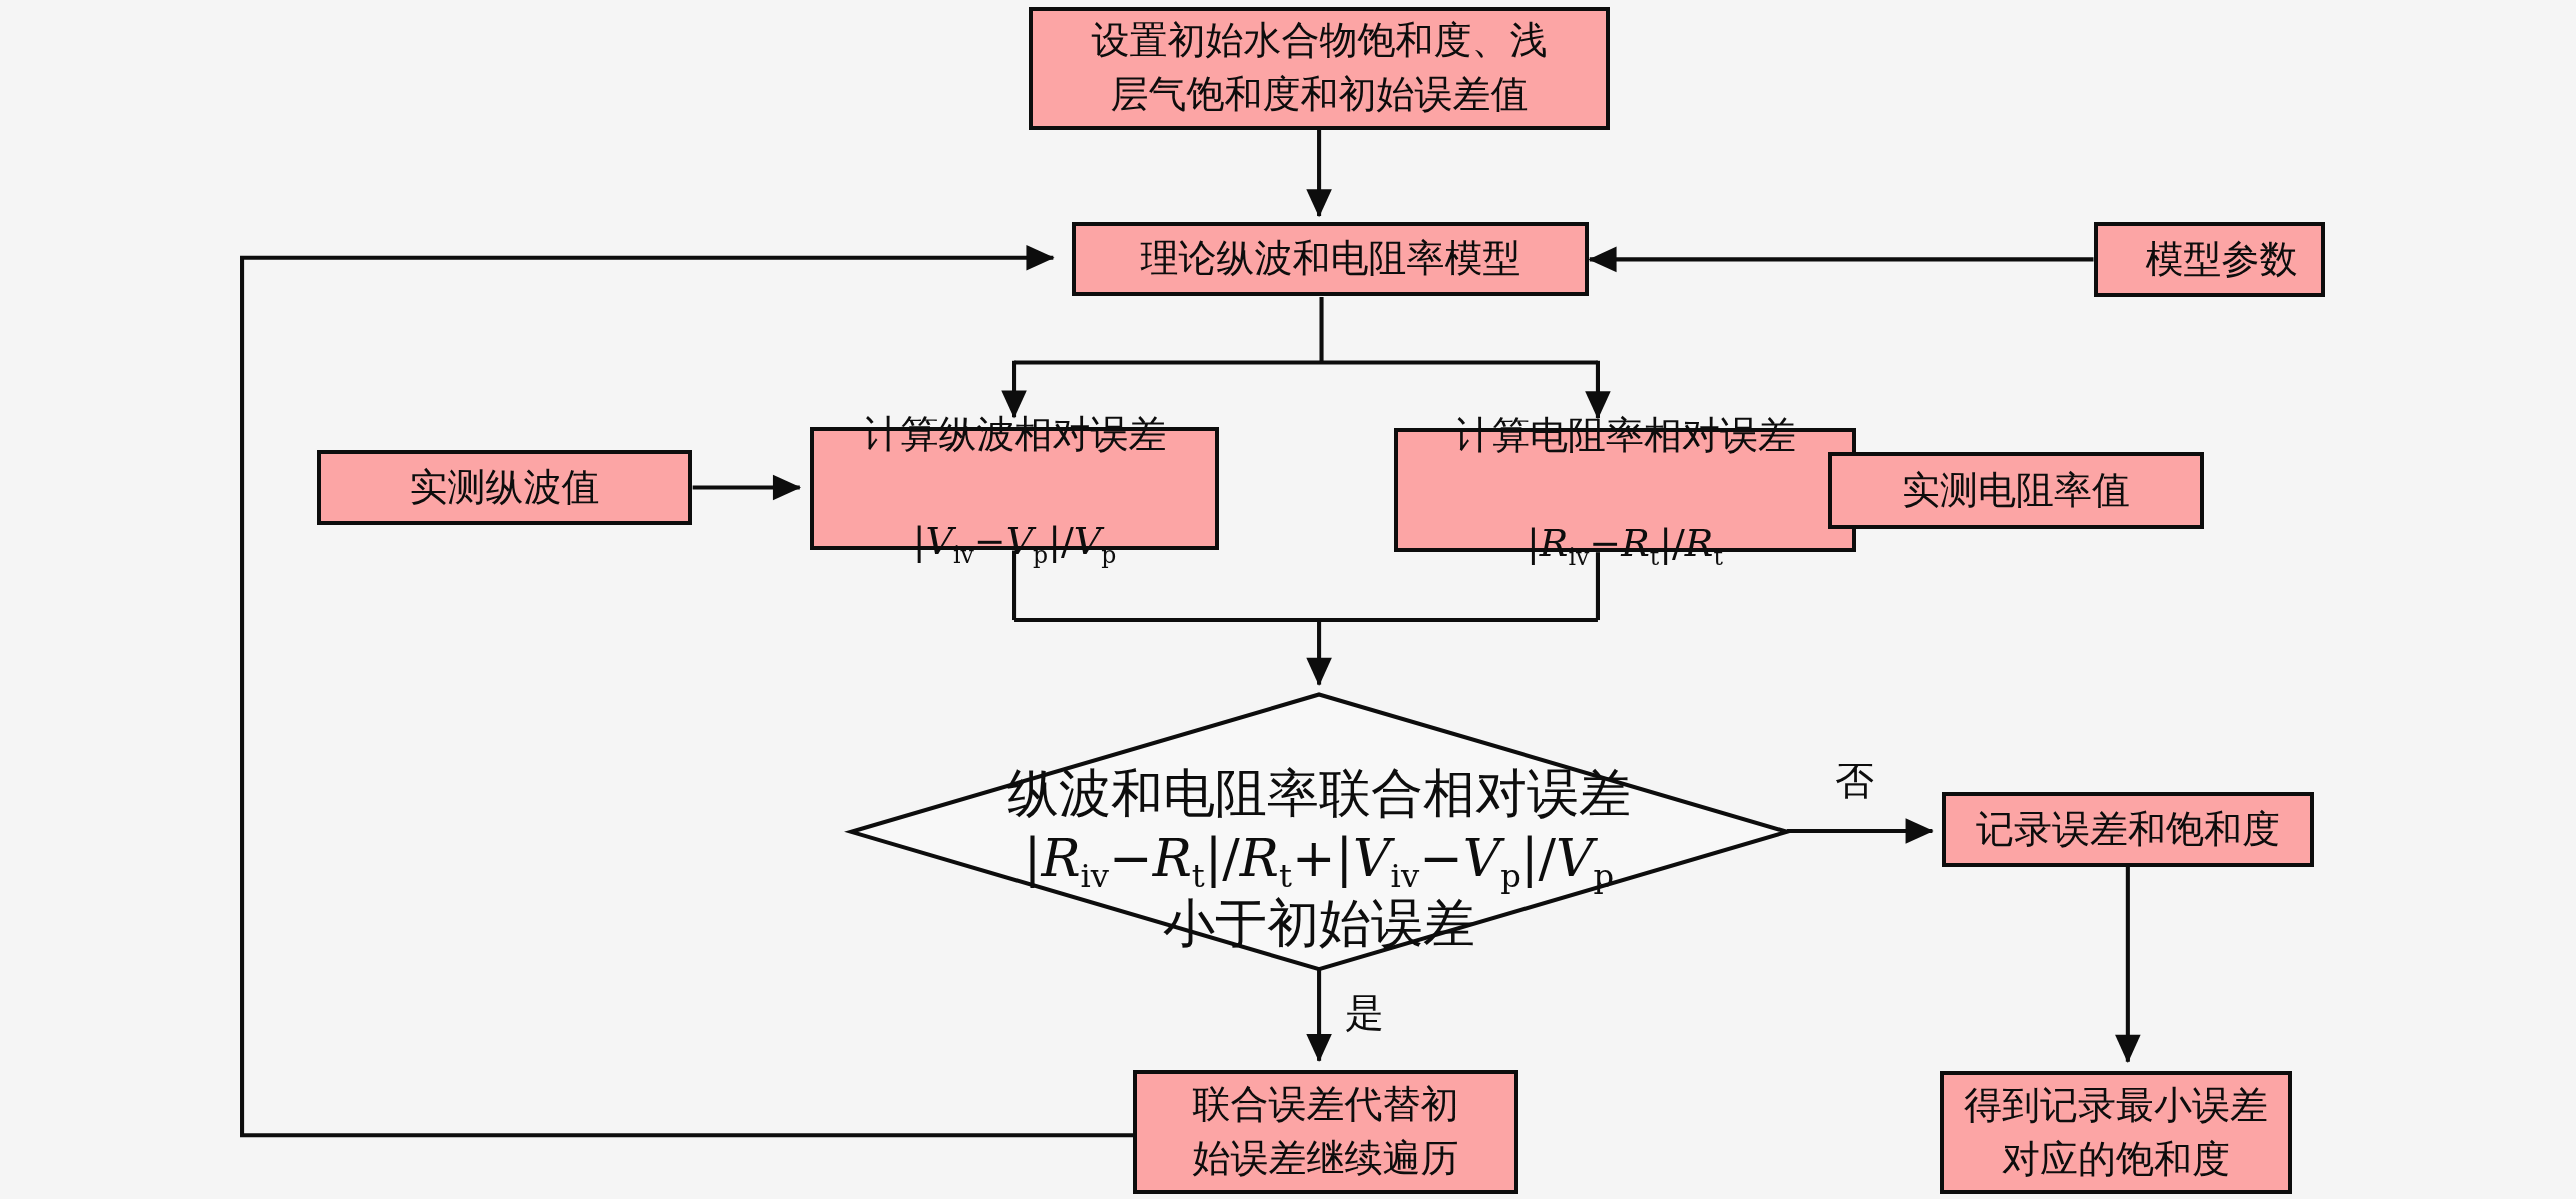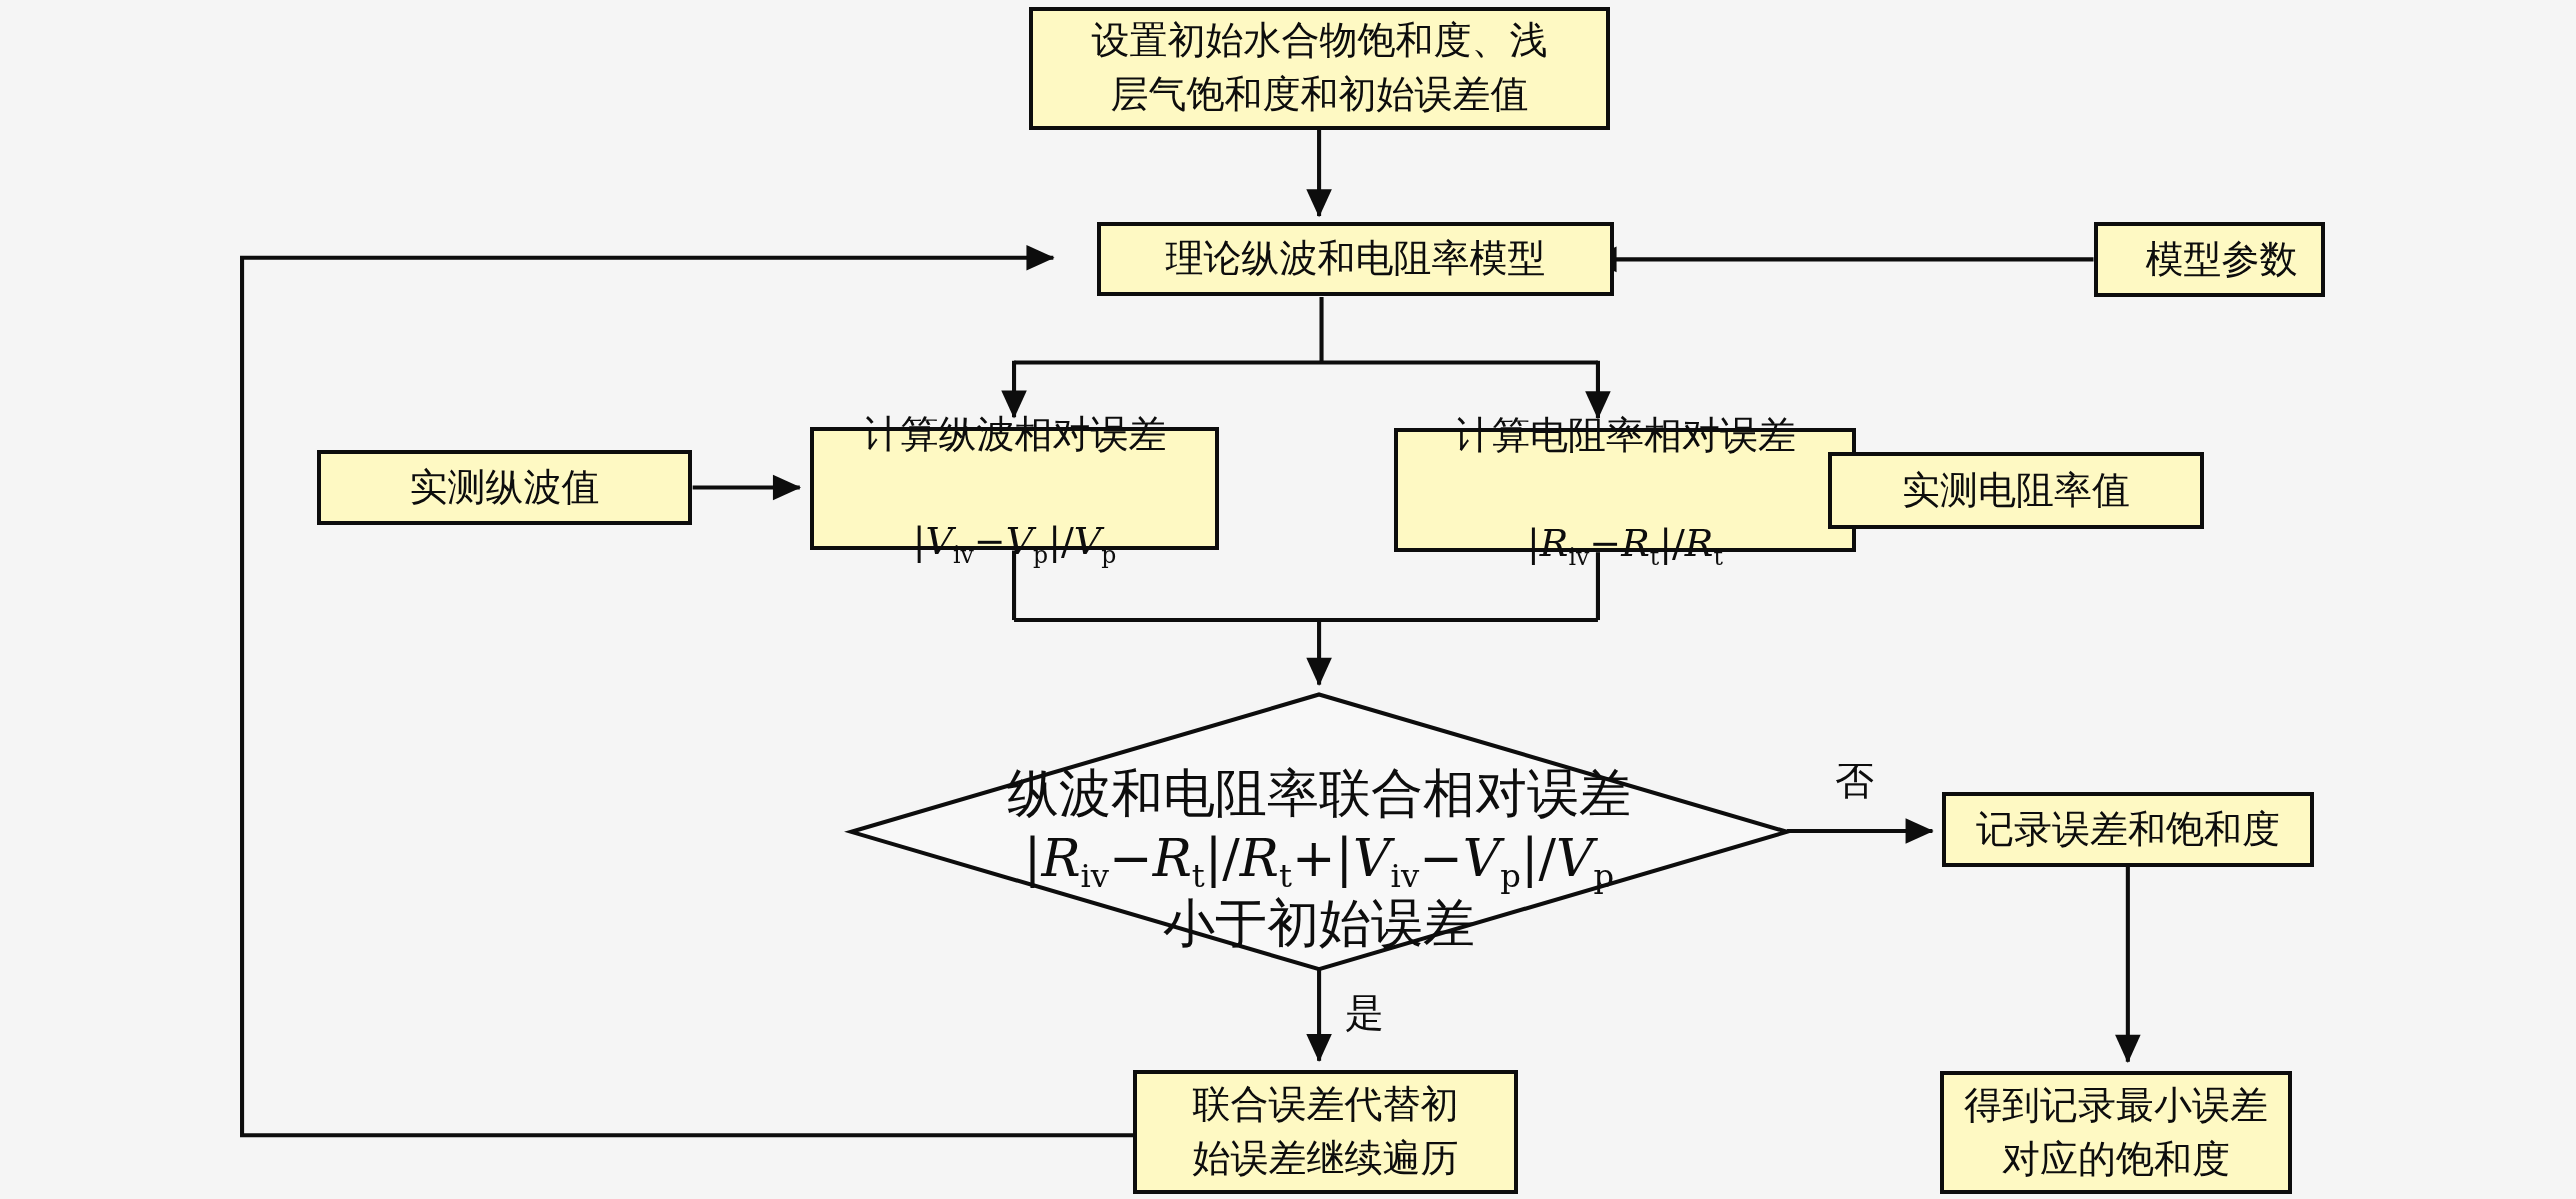--- a/index.html
+++ b/index.html
@@ -6,21 +6,21 @@
   #stage {
     position:relative; width:2576px; height:1200px;
     background:#f5f5f5; color:#0d0d0d;
     font-family:"DejaVu Serif","Liberation Serif",serif;
   }
   #stage svg.wires { position:absolute; left:0; top:0; width:2576px; height:1200px; }
   .wire { stroke:#0d0d0d; stroke-width:5; fill:none; stroke-linejoin:miter; }
   .diamond { stroke:#0d0d0d; stroke-width:5; fill:#f8f8f8; }
   .box {
     position:absolute; box-sizing:border-box;
-    border:4.1px solid #0d0d0d; background:#fef9c3;
+    border:4.1px solid #0d0d0d; background:#fca5a5;
     display:flex; align-items:center; justify-content:center;
     text-align:center; font-size:38px; line-height:1.42;
     white-space:pre-line;
   }
   .formula { white-space:nowrap; }
   .formula i { font-style:italic; }
   .formula sub { font-size:0.62em; line-height:0; }
   .decision-text {
     position:absolute; left:910px; top:761px; width:818px;
     text-align:center; font-size:52px; line-height:1.25;
@@ -63,21 +63,21 @@
     <path class="wire" d="M2185 1016 H2363" marker-end="url(#arr)"></path>
     <path class="wire" d="M2602 1060 V1298" marker-end="url(#arr)"></path>
     <path class="wire" d="M1613 1185 V1297" marker-end="url(#arr)"></path>
   </svg>
 
   <div class="box" style="left:1029px; top:6.5px; width:581px; height:123px;">
     <span>设置初始水合物饱和度、浅
 层气饱和度和初始误差值</span>
   </div>
 
-  <div class="box" style="left:1097px; top:222px; width:517px; height:74px;">
+  <div class="box" style="left:1072px; top:222px; width:517px; height:74px;">
     <span>理论纵波和电阻率模型</span>
   </div>
 
   <div class="box" style="left:2094px; top:222px; width:231px; height:75px;padding-left:24px;">
     <span>模型参数</span>
   </div>
 
   <div class="box" style="left:317px; top:450px; width:375px; height:75px;">
     <span>实测纵波值</span>
   </div>

